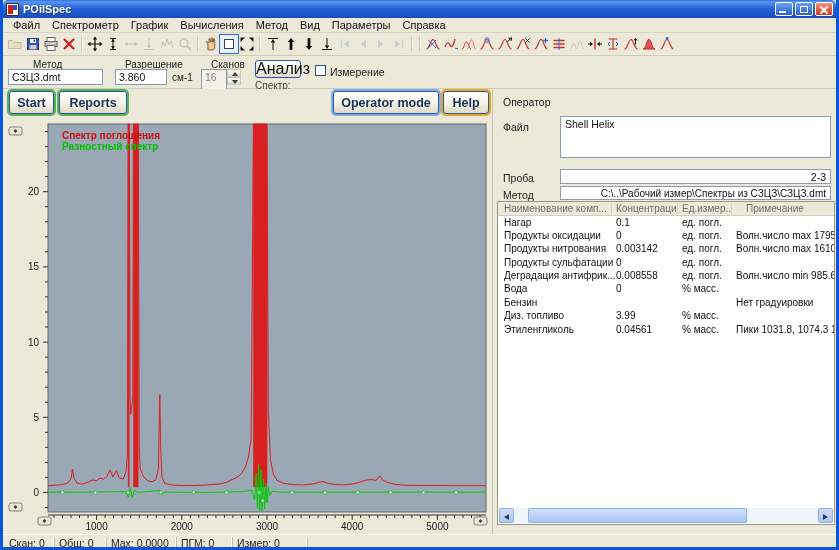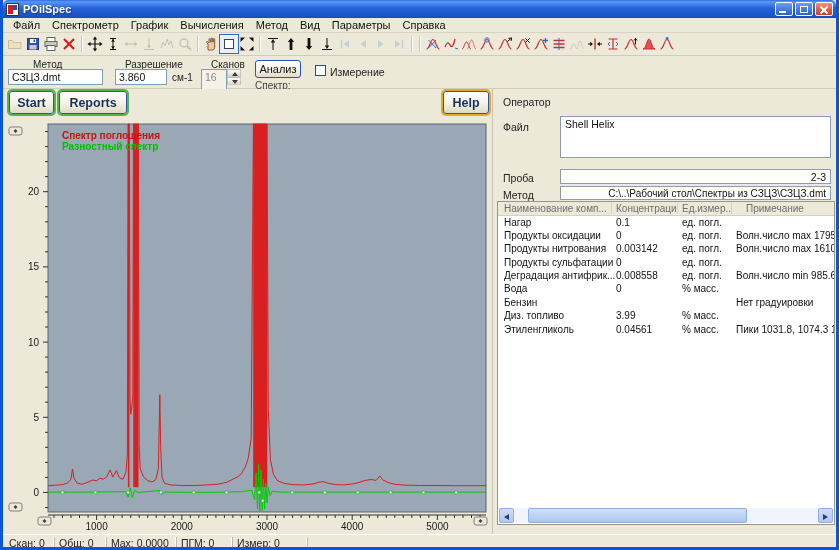--- a/index.html
+++ b/index.html
@@ -38,21 +38,21 @@
   .paramsbar { position:relative; height:33px; background:#ece9d8; border-bottom:1px solid #d0ccbc; font-size:10px; }
   .plabel { position:absolute; color:#222; }
   .pfield { position:absolute; background:#fff; border:1px solid #7f9db9; font-size:10.5px; padding:1px 3px; color:#111; }
   .pfield.dis { color:#888; background:#f4f2e8; }
   .spin { position:absolute; width:14px; height:16px; display:flex; flex-direction:column; }
   .spin div { flex:1; background:linear-gradient(#fdfdfb,#dcd8c8); border:1px solid #9a96886e; position:relative;}
   .spin div::after{ content:""; position:absolute; left:3.5px; border-left:3px solid transparent; border-right:3px solid transparent; }
   .spin .up::after{ top:2px; border-bottom:4px solid #3a3a3a; }
   .spin .dn::after{ top:2px; border-top:4px solid #3a3a3a; }
   .xpbutton { position:absolute; background:linear-gradient(#ffffff,#f2efe2 60%,#e0dcc8);
-    border:1px solid #2a54b0; border-radius:3px; font-size:11px; text-align:center; color:#111; }
+    border:1px solid #2a54b0; border-radius:3px; font-size:16px; text-align:center; color:#111; }
   .checkbox { position:absolute; width:11px; height:11px; background:#fff; border:1px solid #1c5180; }
   
   .btnrow { position:relative; height:28px; background:#ece9d8; }
   .bigbtn { position:absolute; top:2px; height:23px; background:linear-gradient(#ffffff,#f4f1e4 55%,#dfdac4);
     border:1px solid #2a54b0; border-radius:3px; font-weight:bold; font-size:12.5px; color:#17305c;
     display:flex; align-items:center; justify-content:center; cursor:pointer; }
   .ring-green { box-shadow:0 0 0 2px #58b44a; }
   .ring-blue  { box-shadow:0 0 0 2px #84aae2; }
   .ring-orange{ box-shadow:0 0 0 2px #e8a820; }
   
@@ -343,20 +343,21 @@
     <span class="plabel" style="left:252px;top:24px;color:#444;">Спектр:</span>
     <span class="checkbox" style="left:312px;top:9px;"></span>
     <span class="plabel" style="left:327px;top:10px;font-size:10.5px;">Измерение</span>
   </div>
 
   <div class="content">
     <div class="leftpane">
       <div class="btnrow">
         <span class="bigbtn ring-green" style="left:6px;width:45px;">Start</span>
         <span class="bigbtn ring-green" style="left:56px;width:68px;">Reports</span>
+        <span class="bigbtn ring-blue" style="left:330px;width:106px;">Operator mode</span>
         <span class="bigbtn ring-orange" style="left:440px;width:46px;">Help</span>
       </div>
       <div class="chartbox" id="chartbox"><svg width="489" height="417" font-family="Liberation Sans, sans-serif">
             <rect width="489" height="417" fill="#ece9d8"></rect>
             <rect x="45" y="7" width="438" height="388" fill="#9aa7b4" stroke="#5a6672"></rect>
             <rect x="124.9" y="7" width="1.5" height="363.2" fill="#d82020"></rect>
             <rect x="130.3" y="7" width="5.2" height="363.2" fill="#d82020"></rect>
             <rect x="250.2" y="7" width="14.1" height="363.2" fill="#d82020"></rect>
             <polyline points="45.0,368.7 52.7,368.2 59.5,367.6 64.6,366.1 68.0,361.9 69.5,352.1 71.0,361.2 74.0,366.1 79.1,367.2 85.1,365.2 89.3,363.1 93.6,363.7 97.0,361.2 100.4,362.2 103.8,359.7 107.0,352.9 109.8,360.1 113.3,353.6 116.4,360.7 120.0,362.2 123.0,355.1 124.4,337.9 125.1,7.0 126.4,7.0 127.0,282.2 127.7,297.2 128.7,291.2 129.8,277.7 130.5,7.0 135.3,7.0 136.2,327.3 137.2,351.4 140.4,359.7 144.7,363.7 149.0,364.9 152.8,362.7 155.4,351.4 156.8,277.7 157.7,330.3 159.0,360.4 161.7,366.4 167.7,367.9 178.8,368.5 191.6,368.5 204.4,367.9 215.4,367.2 223.9,365.2 229.9,362.2 235.0,359.7 238.4,356.7 242.3,349.9 245.3,340.9 248.2,321.3 250.4,7.0 264.0,7.0 265.3,292.7 267.4,342.4 270.4,357.4 274.2,363.4 281.0,366.4 289.6,367.6 300.6,367.9 310.0,367.0 316.0,365.2 320.2,364.6 324.5,366.1 332.2,367.6 340.7,367.9 349.2,367.0 356.0,365.5 362.0,363.4 368.0,362.5 373.1,363.4 376.9,358.9 379.5,362.7 385.0,365.5 391.8,367.3 402.0,368.2 417.4,368.5 434.4,368.5 451.5,368.7 468.5,368.7 483.0,368.7" fill="none" stroke="#d82020" stroke-width="1"></polyline>
             <polyline points="45.0,375.1 85.1,375.1 122.5,374.7 125.3,380.0 127.2,370.9 129.4,380.7 131.5,373.2 134.5,375.4 156.6,373.6 158.2,377.3 161.7,375.1 204.4,375.4 238.4,374.7 248.7,373.2 251.6,383.0 253.1,355.9 254.5,392.0 255.6,346.9 256.8,394.2 258.0,352.9 259.2,393.5 260.4,361.9 261.6,392.0 262.8,366.4 264.0,386.0 265.3,370.2 267.0,378.5 269.1,374.2 276.8,375.1 315.1,375.1 366.3,375.1 417.4,375.1 483.0,375.1" fill="none" stroke="#00cc00" stroke-width="1"></polyline>
@@ -483,21 +484,21 @@
           </svg></div>
     </div>
     <div class="splitter"></div>
     <div class="rightpane">
       <span class="rlabel" style="left:7px;top:7px;">Оператор</span>
       <span class="rlabel" style="left:7px;top:32px;">Файл</span>
       <span class="rfield" style="left:64px;top:27px;right:5px;height:42px;">Shell Helix</span>
       <span class="rlabel" style="left:7px;top:83px;">Проба</span>
       <span class="rfield right" style="left:64px;top:80px;right:5px;height:15px;">2-3</span>
       <span class="rlabel" style="left:7px;top:100px;">Метод</span>
-      <span class="rfield right" style="left:64px;top:97px;right:5px;height:14px;font-size:10px;">C:\..\Рабочий стол\Спектры из СЗЦЗ\СЗЦЗ.dmt</span>
+      <span class="rfield right" style="left:64px;top:97px;right:5px;height:14px;font-size:10px;">C:\..\Рабочий измер\Спектры из СЗЦЗ\СЗЦЗ.dmt</span>
       <div class="rtable">
         <div class="thead" id="thead">
             <span style="left: 6px; width: 108px;">Наименование комп...</span>
             <span style="left: 118px; width: 62px;">Концентрация</span>
             <span style="left: 184px; width: 50px;">Ед.измер...</span>
             <span style="left: 238px; width: 100px; margin-left: 10px;">Примечание</span>
           </div>
         <div id="tbody">
             <div class="trow">
               <span style="left: 6px; width: 112px;">Нагар</span>

